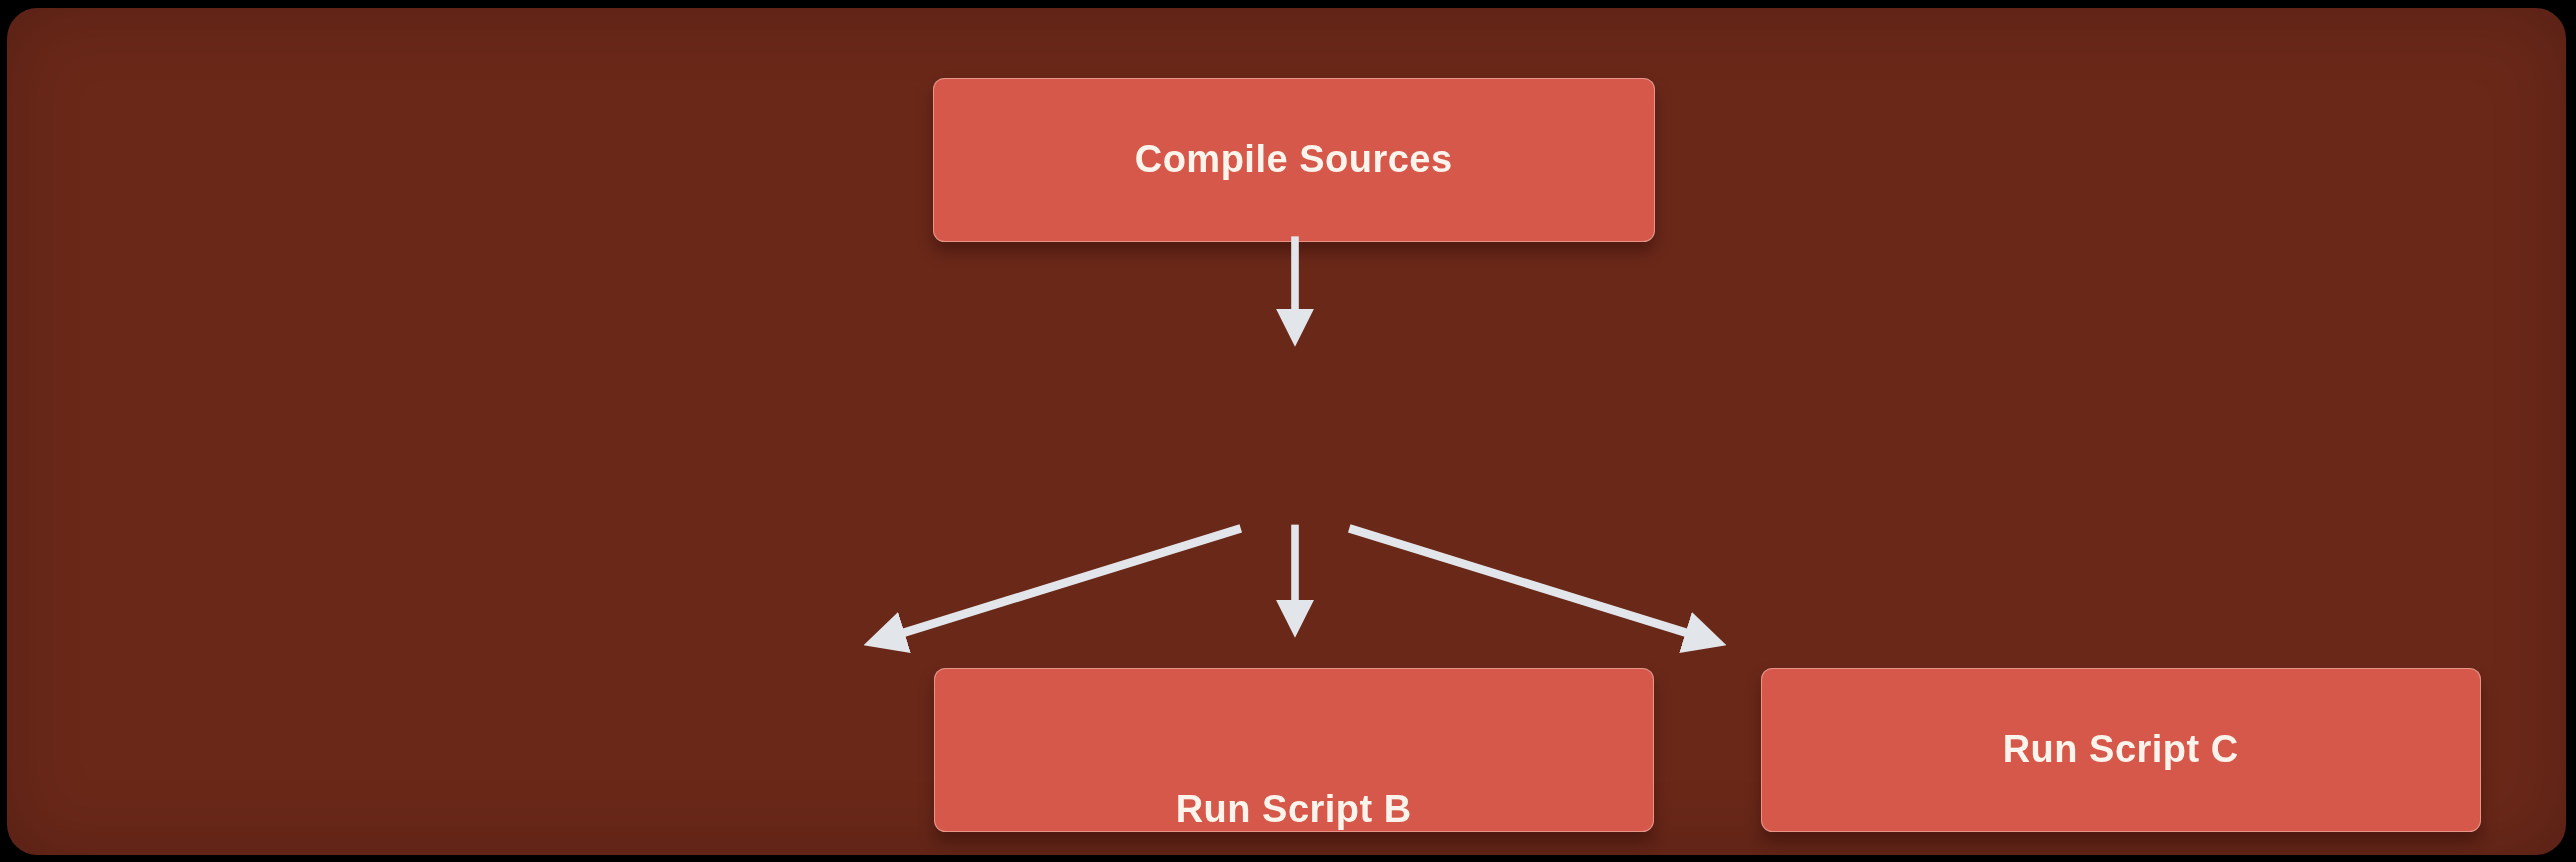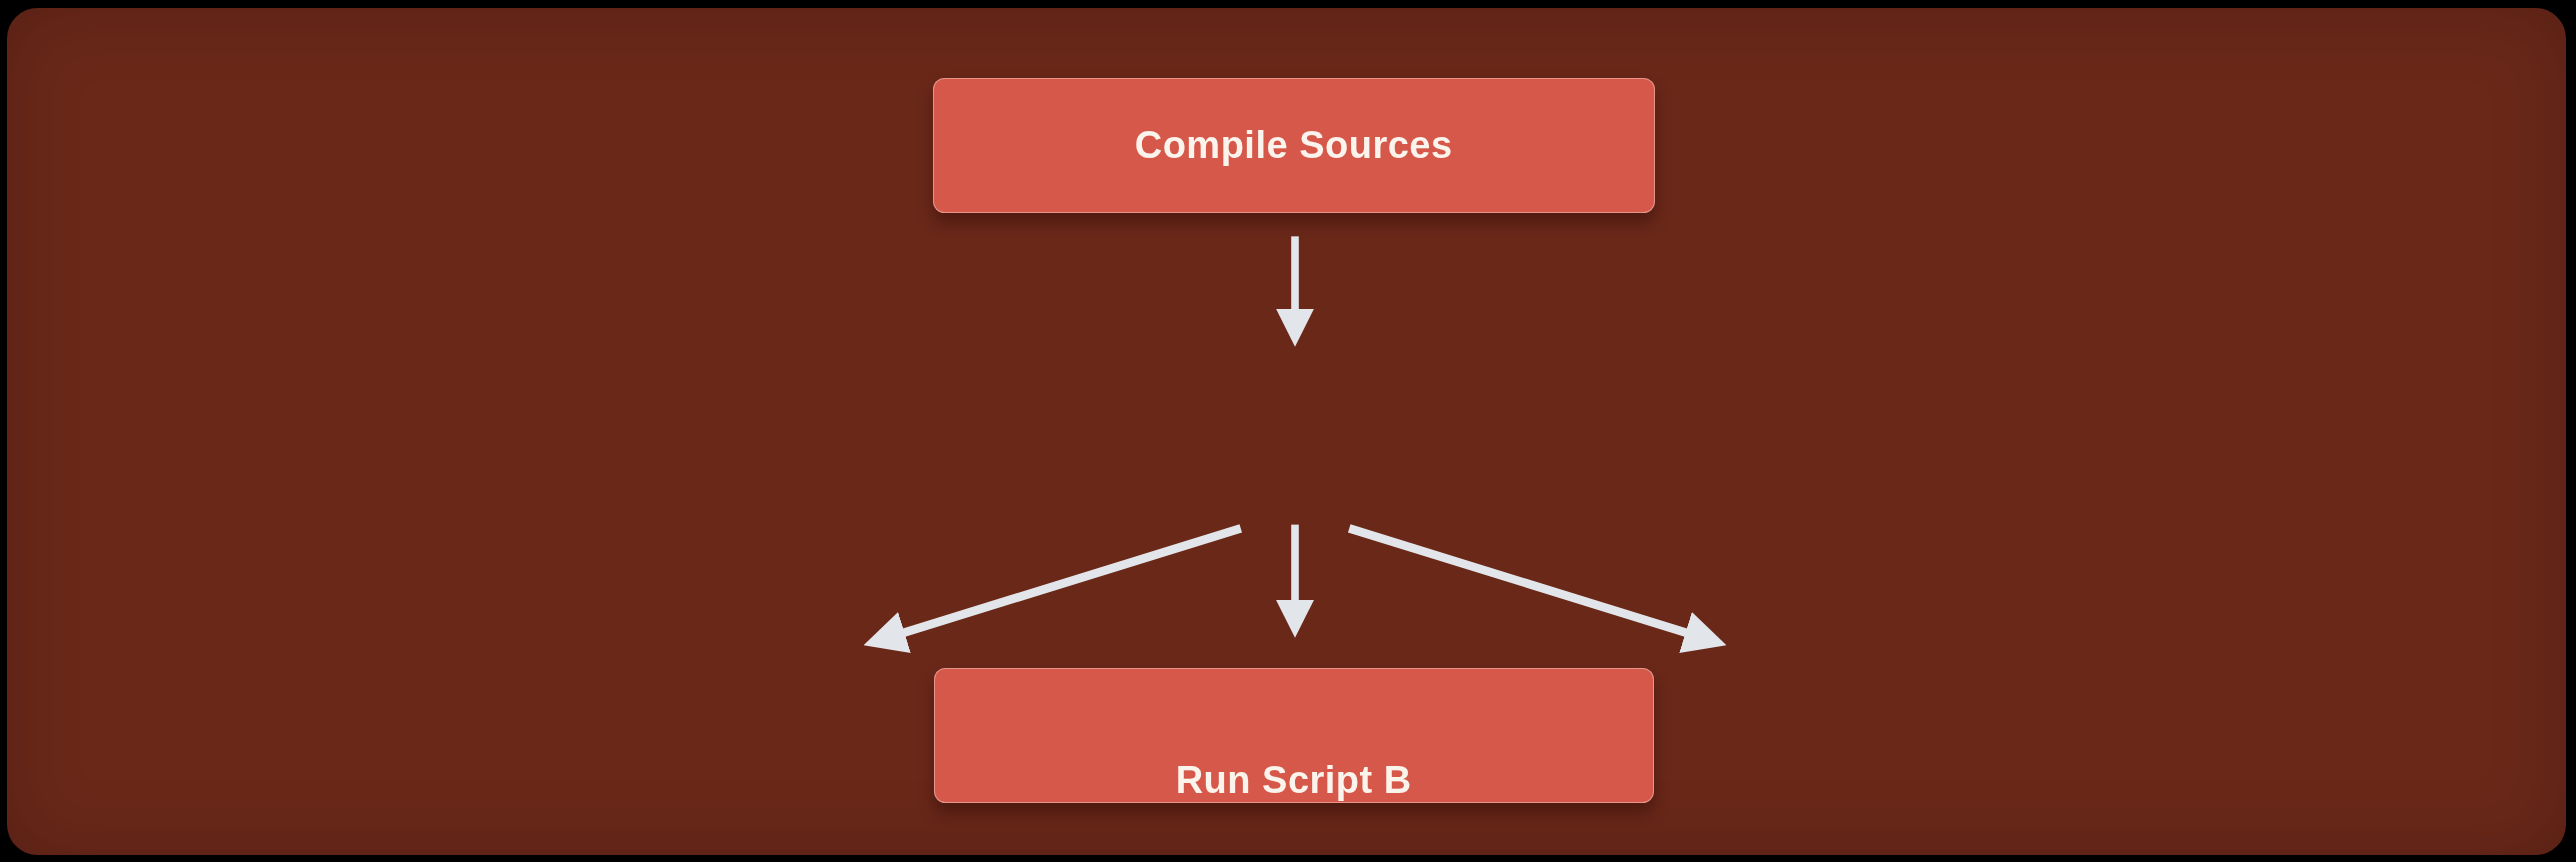--- a/index.html
+++ b/index.html
@@ -14,21 +14,21 @@
   #panel {
     position: absolute;
     left: 6.7px; top: 7.6px;
     width: 2559px; height: 847px;
     background: #6A2819;
     border-radius: 30.5px;
     box-shadow: inset 0 0 76px rgba(0,0,0,0.18);
   }
   .node {
     position: absolute;
-    height: 135px;
+    height: 164px;
     background: #D6584A;
     border: 1.9px solid rgba(248, 210, 200, 0.5);
     border-radius: 11.4px;
     box-sizing: border-box;
     display: flex;
     align-items: center;
     justify-content: center;
     box-shadow: 0 9.5px 15.2px rgba(30, 4, 0, 0.35);
   }
   .node span {
@@ -59,20 +59,23 @@
     <div class="node n-compile">
       <span>Compile Sources</span>
     </div>
 
 
 
     <div class="node n-runb">
       <span>Run Script B</span>
     </div>
 
+    <div class="node n-runc">
+      <span>Run Script C</span>
+    </div>
 
     <svg id="edges" viewBox="0 0 2706 906">
       <defs>
         <marker id="arrowhead" viewBox="0 0 10 10" refX="5" refY="5" markerWidth="5" markerHeight="5" orient="auto">
           <path d="M 0 0 L 10 5 L 0 10 Z" fill="#E2E6EB"></path>
         </marker>
       </defs>
       <line x1="1353" y1="240" x2="1353" y2="336" stroke-width="8" marker-end="url(#arrowhead)" stroke="#E2E6EB"></line>
       <line x1="1296" y1="547" x2="921" y2="663" stroke-width="9" marker-end="url(#arrowhead)" stroke="#E2E6EB"></line>
       <line x1="1353" y1="543" x2="1353" y2="642" stroke-width="8" marker-end="url(#arrowhead)" stroke="#E2E6EB"></line>

